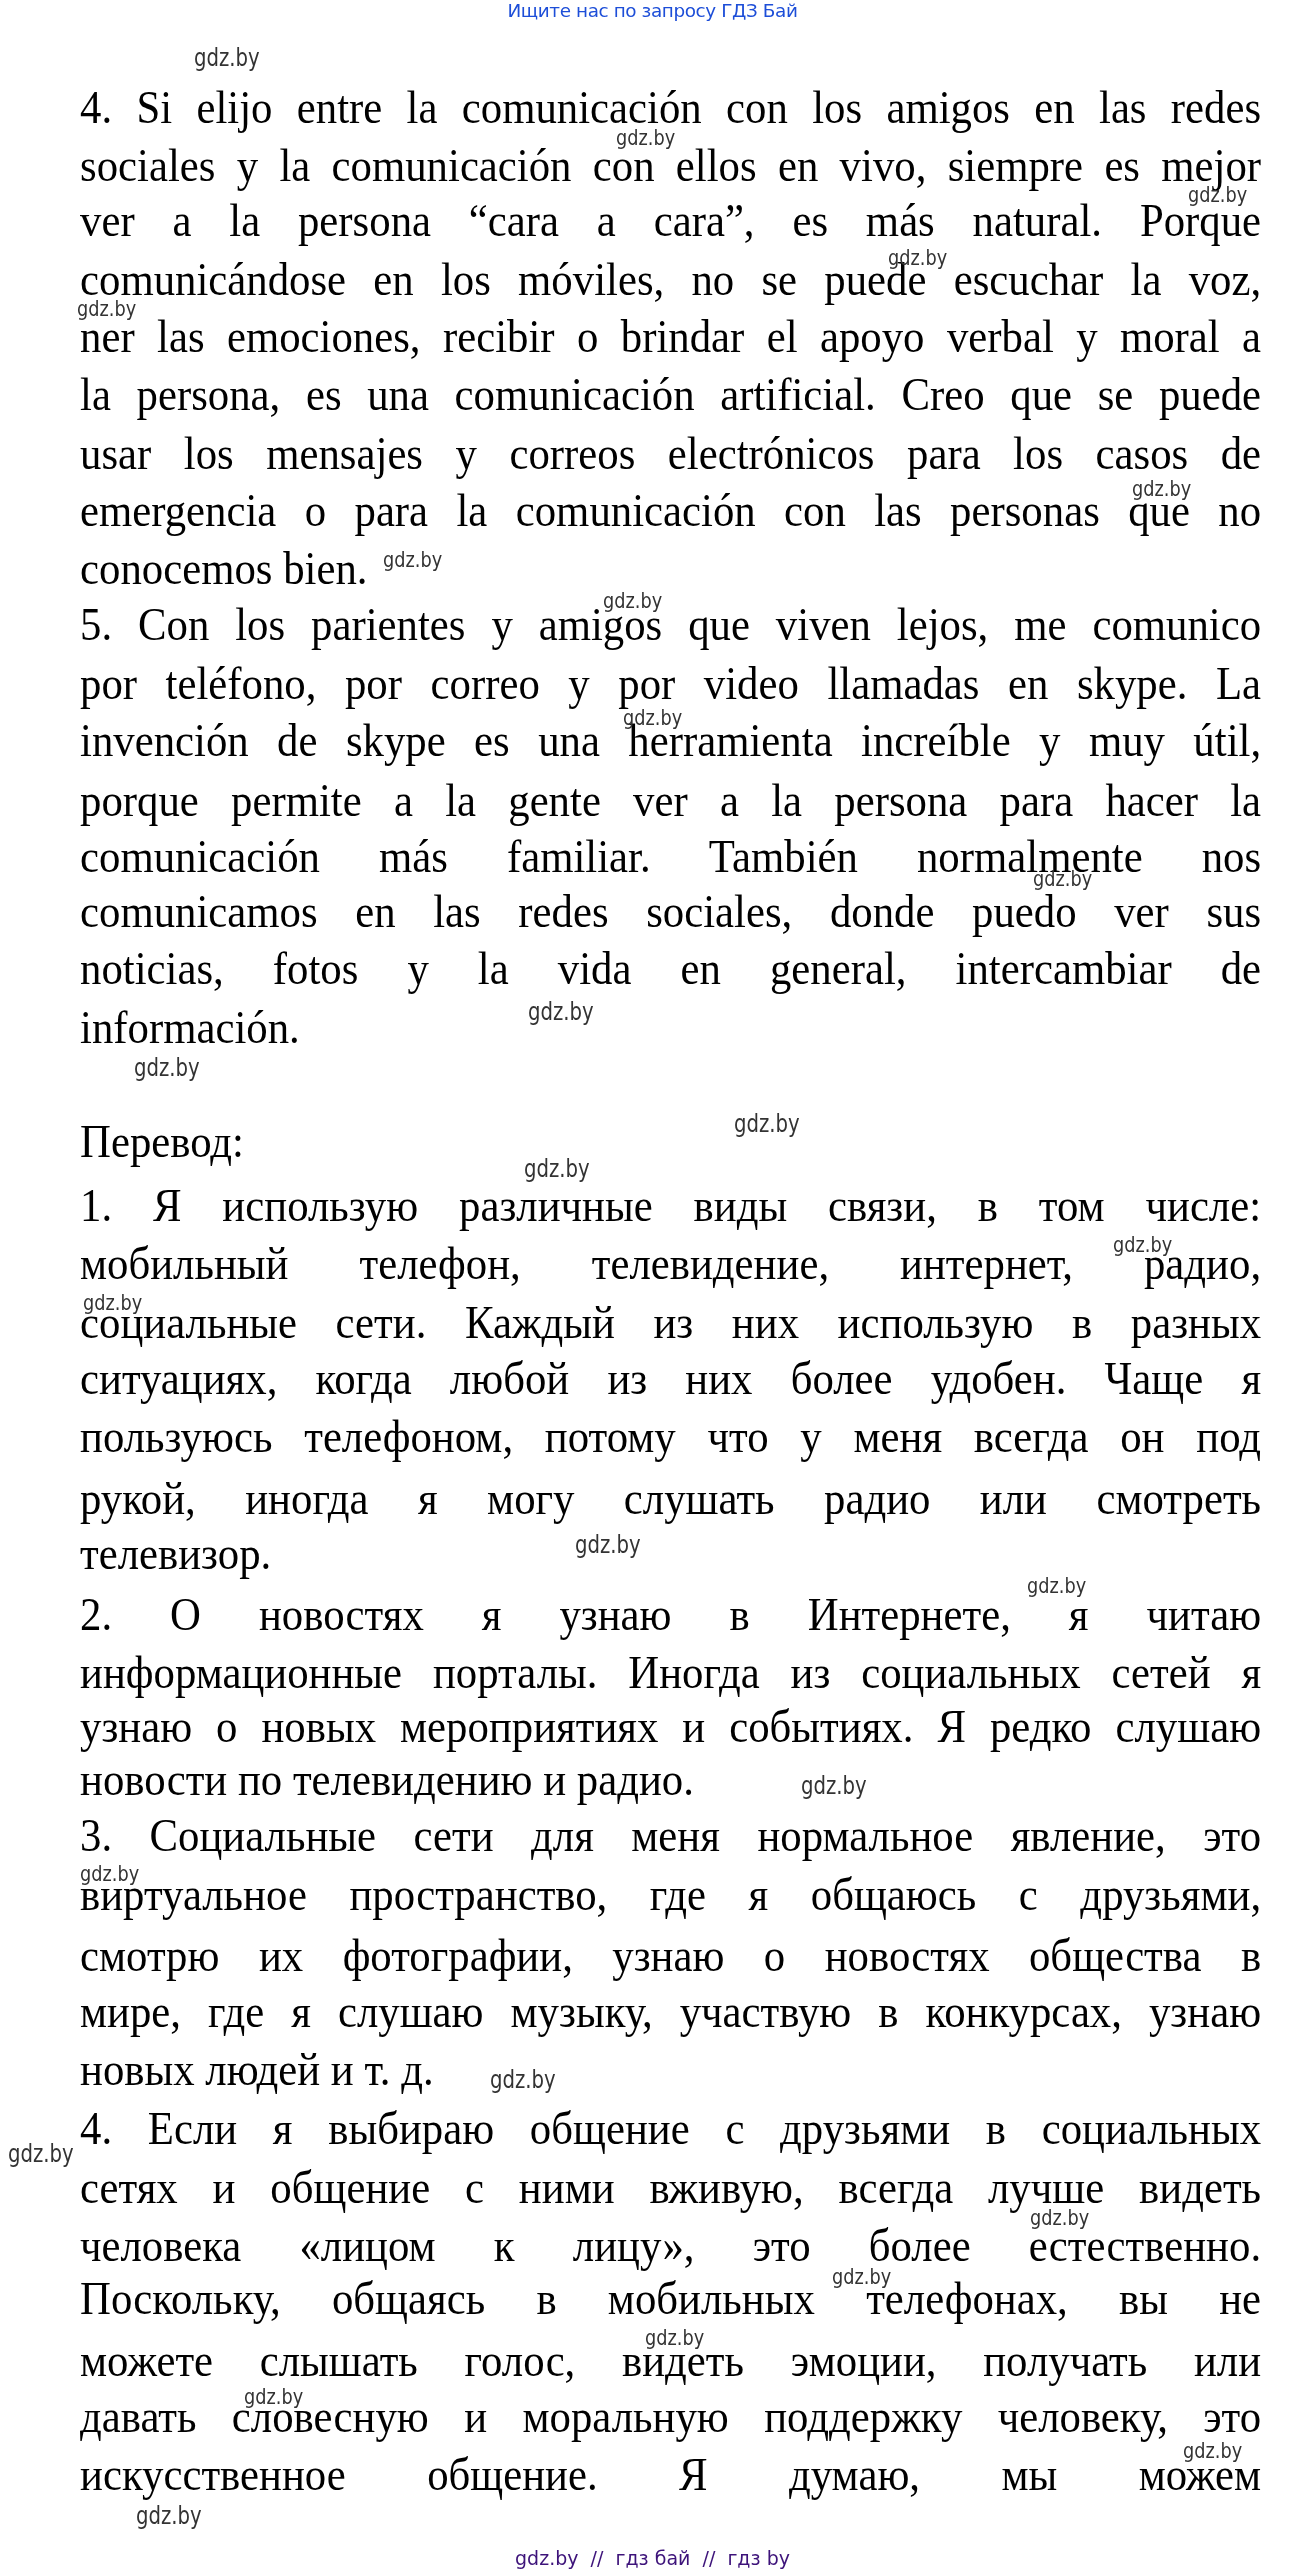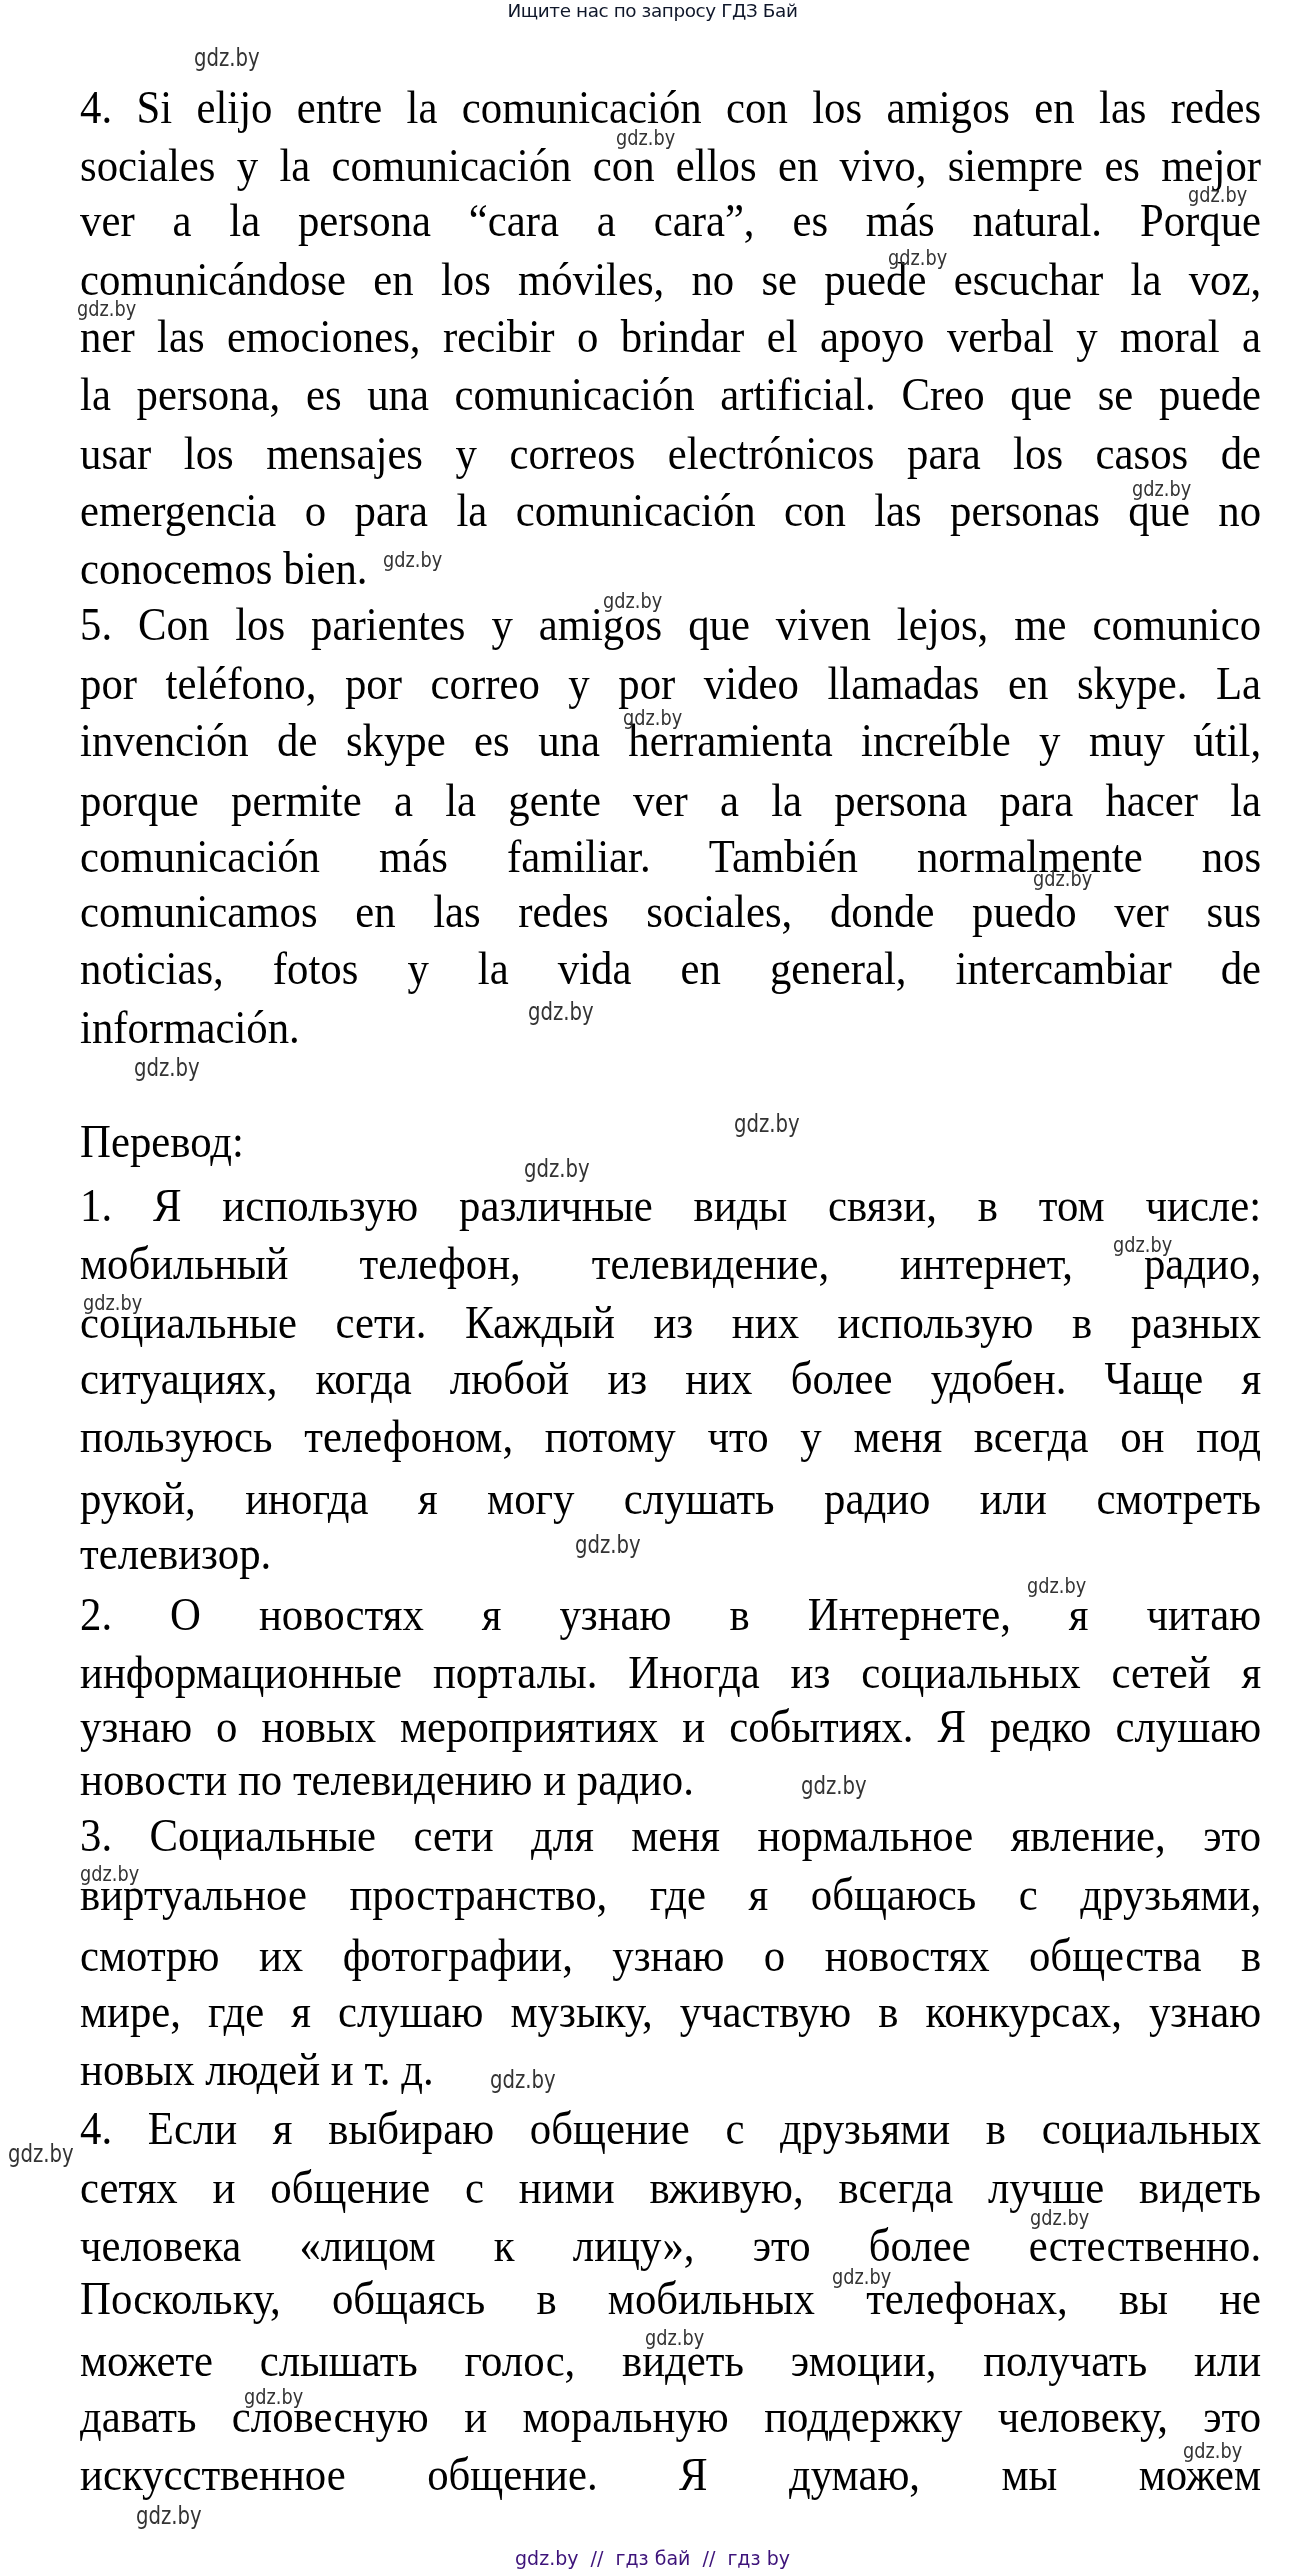--- a/index.html
+++ b/index.html
@@ -26,21 +26,21 @@
     position: absolute; font-family: "DejaVu Sans", sans-serif; font-size: 21.6px;
     color: #333; line-height: 24px; transform: scaleX(0.82); transform-origin: left center;
     white-space: nowrap;
   }
   .wm.big { font-size: 24px; }
 </style>
 </head>
 <body>
 
 <div class="header">
-  <span style="color:#0f172a">Ищите нас по запросу ГДЗ Бай</span>
+  <span style="color:#1d4ed8">Ищите нас по запросу ГДЗ Бай</span>
 </div>
 
 <div>
   <div class="line just" style="top:79px">4. Si elijo entre la comunicación con los amigos en las redes</div>
   <div class="line just" style="top:137px">sociales y la comunicación con ellos en vivo, siempre es mejor</div>
   <div class="line just" style="top:192px">ver a la persona “cara a cara”, es más natural. Porque</div>
   <div class="line just" style="top:251px">comunicándose en los móviles, no se puede escuchar la voz,</div>
   <div class="line just" style="top:308px">ner las emociones, recibir o brindar el apoyo verbal y moral a</div>
   <div class="line just" style="top:366px">la persona, es una comunicación artificial. Creo que se puede</div>
   <div class="line just" style="top:425px">usar los mensajes y correos electrónicos para los casos de</div>

